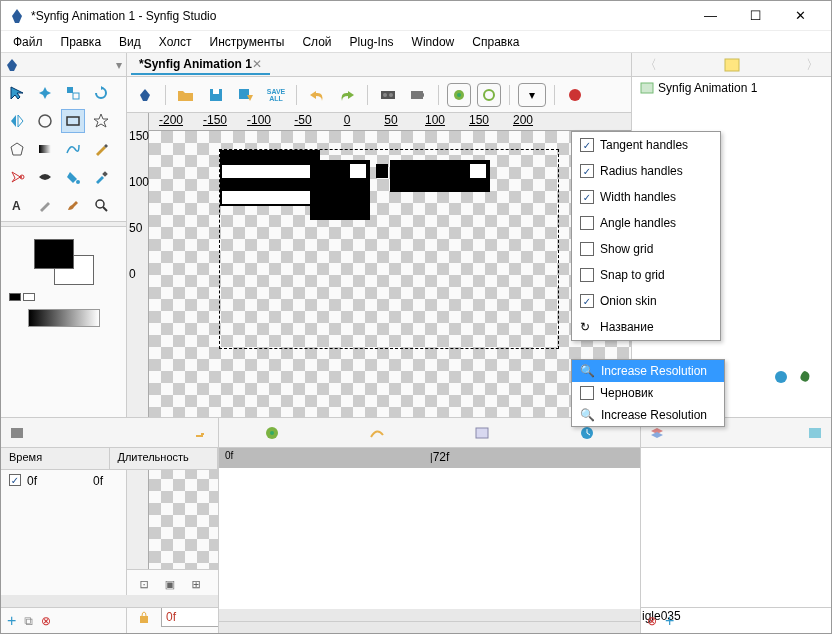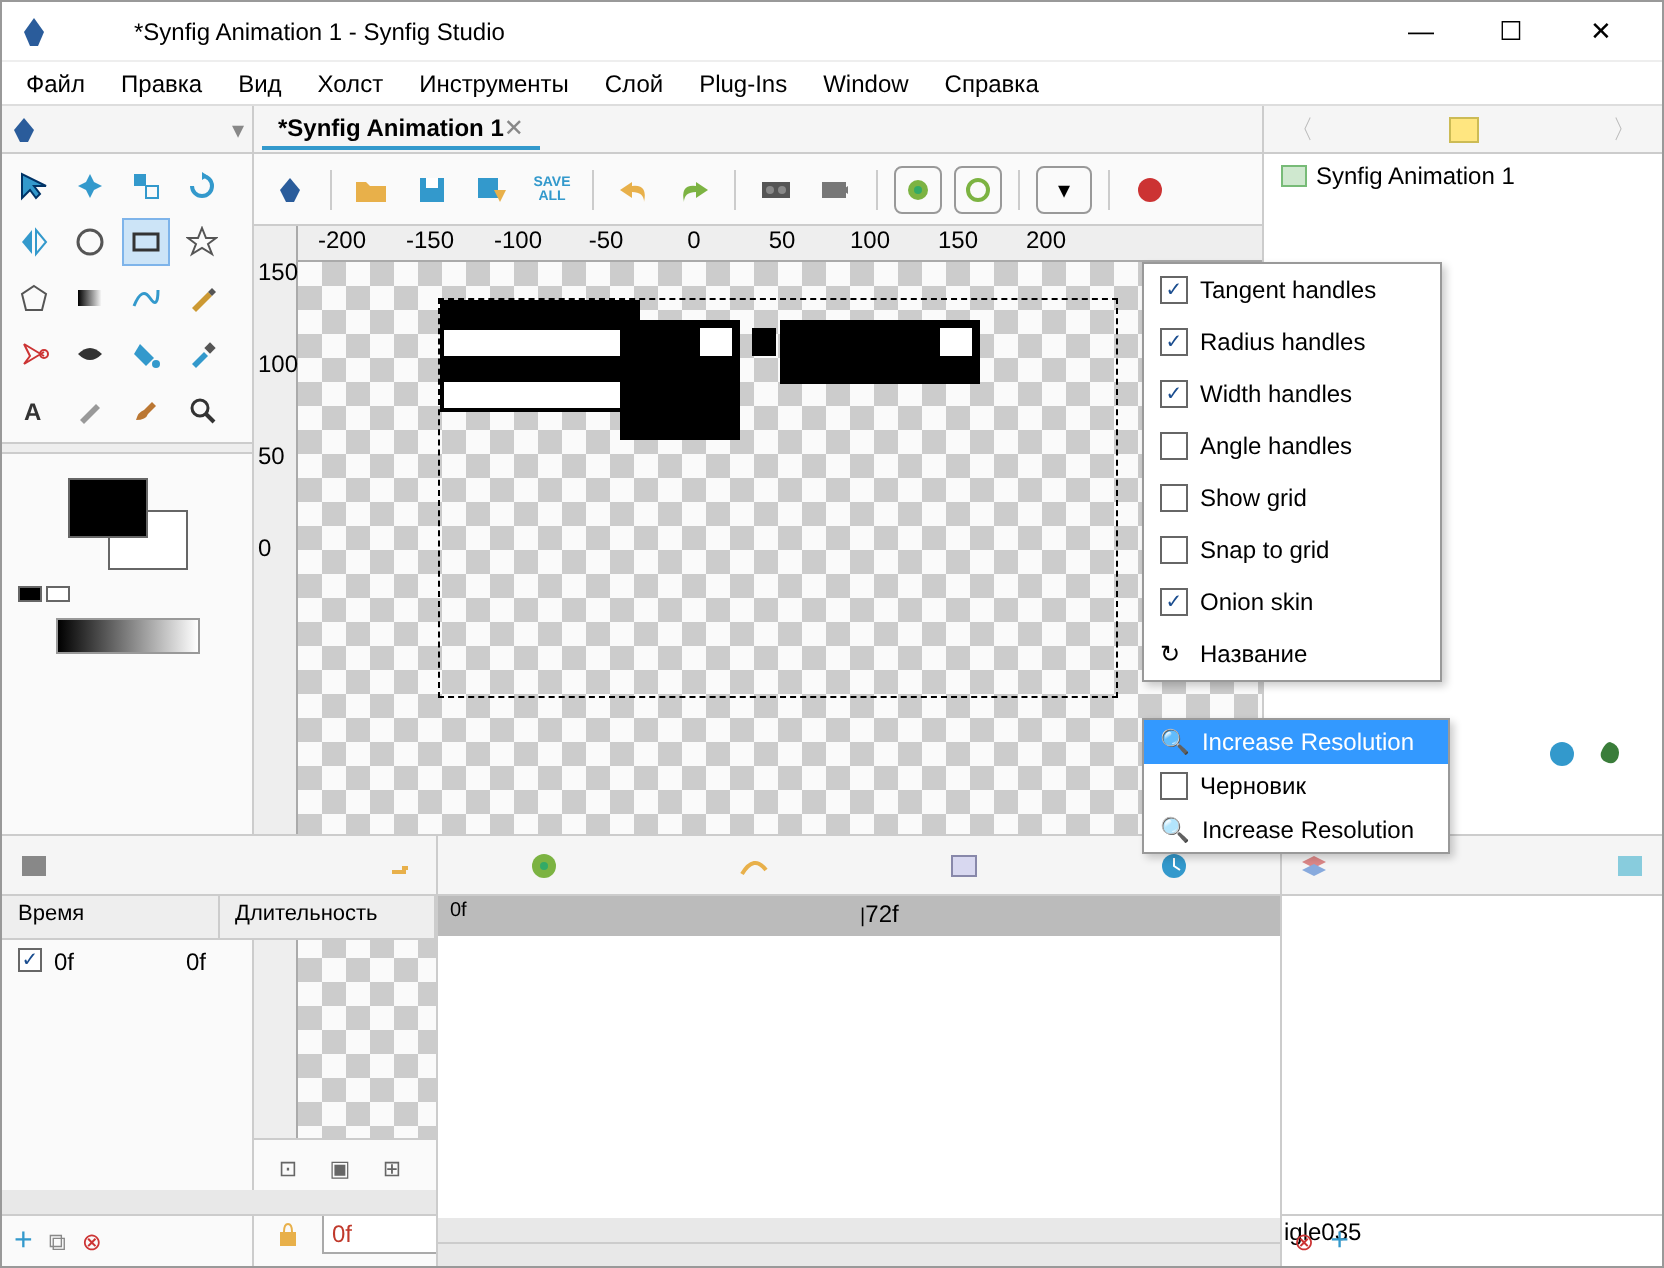--- a/index.html
+++ b/index.html
@@ -1,19 +1,19 @@
 <!DOCTYPE html>
 <html><head>
 <meta charset="utf-8">
 <style>
 * { box-sizing: border-box; margin: 0; padding: 0; font-family: 'Segoe UI', Tahoma, sans-serif; font-size: 12px; }
 body { background: #fff; width: 832px; height: 634px; border: 1px solid #999; position: relative; overflow: hidden; }
 .titlebar { height: 30px; display: flex; align-items: center; padding: 0 8px; border-bottom: 1px solid #eee; }
 .titlebar .logo { width: 16px; height: 16px; margin-right: 6px; }
-.titlebar .title { flex: 1; font-size: 12px; margin-left: 36px; }
+.titlebar .title { flex: 1; font-size: 12px; }
 .win-btn { width: 45px; height: 28px; text-align: center; line-height: 28px; font-size: 13px; cursor: pointer; }
 .menubar { height: 22px; display: flex; align-items: center; padding: 0 4px; gap: 2px; border-bottom: 1px solid #ddd; }
 .menubar .menu { padding: 2px 8px; cursor: pointer; }
 .workspace { display: flex; height: calc(100% - 30px - 22px); }
 .left-col { width: 126px; display: flex; flex-direction: column; border-right: 1px solid #ccc; }
 .tool-tabs { height: 24px; background: #f5f5f5; display: flex; align-items: center; padding: 0 4px; gap: 4px; border-bottom: 1px solid #ccc;}
 .tool-grid { padding: 4px; display: grid; grid-template-columns: repeat(4, 24px); gap: 4px; background: #fafafa; }
 .tool-btn { width: 24px; height: 24px; border: 1px solid transparent; display: flex; align-items: center; justify-content: center; cursor: pointer; }
 .tool-btn.active { background: #cce4f7; border-color: #7eb4ea; }
 .swatch-area { padding: 8px; background: #fafafa; flex: 1; }
@@ -24,21 +24,21 @@
 .sw-mini div{width:12px;height:8px;}
 .gradient-bar { width: 72px; height: 18px; margin: 8px auto; background: linear-gradient(to right, #000, #fff); border: 1px solid #999; }
 .center-col { flex: 1; display: flex; flex-direction: column; }
 .doc-tabbar { height: 24px; background: #f5f5f5; display: flex; align-items: center; padding: 0 4px; border-bottom: 1px solid #ccc; }
 .doc-tab { padding: 2px 8px; display: flex; align-items: center; gap: 0; border-bottom: 2px solid #3399cc; }
 .main-tb { height: 36px; background: #fafafa; display: flex; align-items: center; padding: 0 6px; gap: 6px; border-bottom: 1px solid #ccc; }
 .tb-btn { width: 24px; height: 24px; display: flex; align-items: center; justify-content: center; cursor: pointer; border: 1px solid transparent; border-radius: 3px; }
 .sep { width: 1px; height: 20px; background: #ccc; margin: 0 2px; }
 .canvas-area { flex: 1; position: relative; background: #fafafa; display: flex; }
 .ruler-v { width: 22px; background: #eee; border-right: 1px solid #aaa; font-size: 9px; }
-.ruler-h { height: 18px; background: #eee; border-bottom: 1px solid #aaa; display: flex; font-size: 9px; }
+.ruler-h { height: 18px; background: #eee; border-bottom: 1px solid #aaa; display: flex; font-size: 9px; text-decoration: underline; }
 .canvas-wrap { flex: 1; position: relative; overflow: hidden; }
 .checker { position: absolute; inset: 0; background-image: linear-gradient(45deg,#ccc 25%,transparent 25%),linear-gradient(-45deg,#ccc 25%,transparent 25%),linear-gradient(45deg,transparent 75%,#ccc 75%),linear-gradient(-45deg,transparent 75%,#ccc 75%); background-size: 24px 24px; background-position: 0 0,0 12px,12px -12px,-12px 0; }
 .canvas-content { position: absolute; left: 70px; top: 18px; width: 340px; height: 200px; border: 1px dashed #000; }
 .shape { position: absolute; background: #000; }
 .shape1 { left: 90px; top: 10px; width: 60px; height: 60px; }
 .shape1::after { content:""; position:absolute; right:4px; top:4px; width:16px; height:14px; background:#fff;}
 .shape2 { left: 170px; top: 10px; width: 100px; height: 32px; }
 .shape2::before { content:""; position:absolute; left:-14px; top:4px; width:12px; height:14px; background:#000;}
 .shape2::after { content:""; position:absolute; right:4px; top:4px; width:16px; height:14px; background:#fff;}
 .shape3 { left: 140px; top: 80px; width: 100px; height: 56px; background: #fff; border: 2px solid #000; display:flex; flex-direction:column; }

